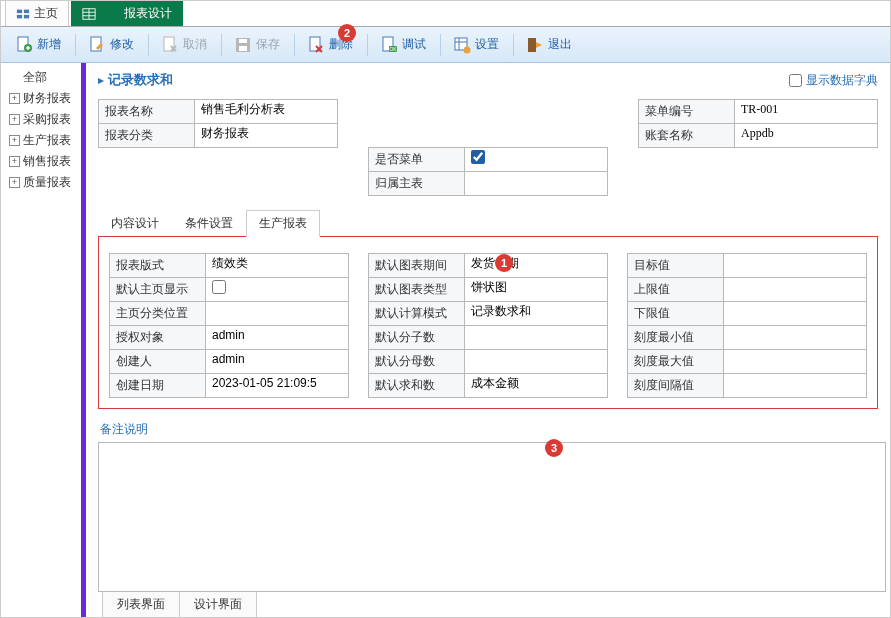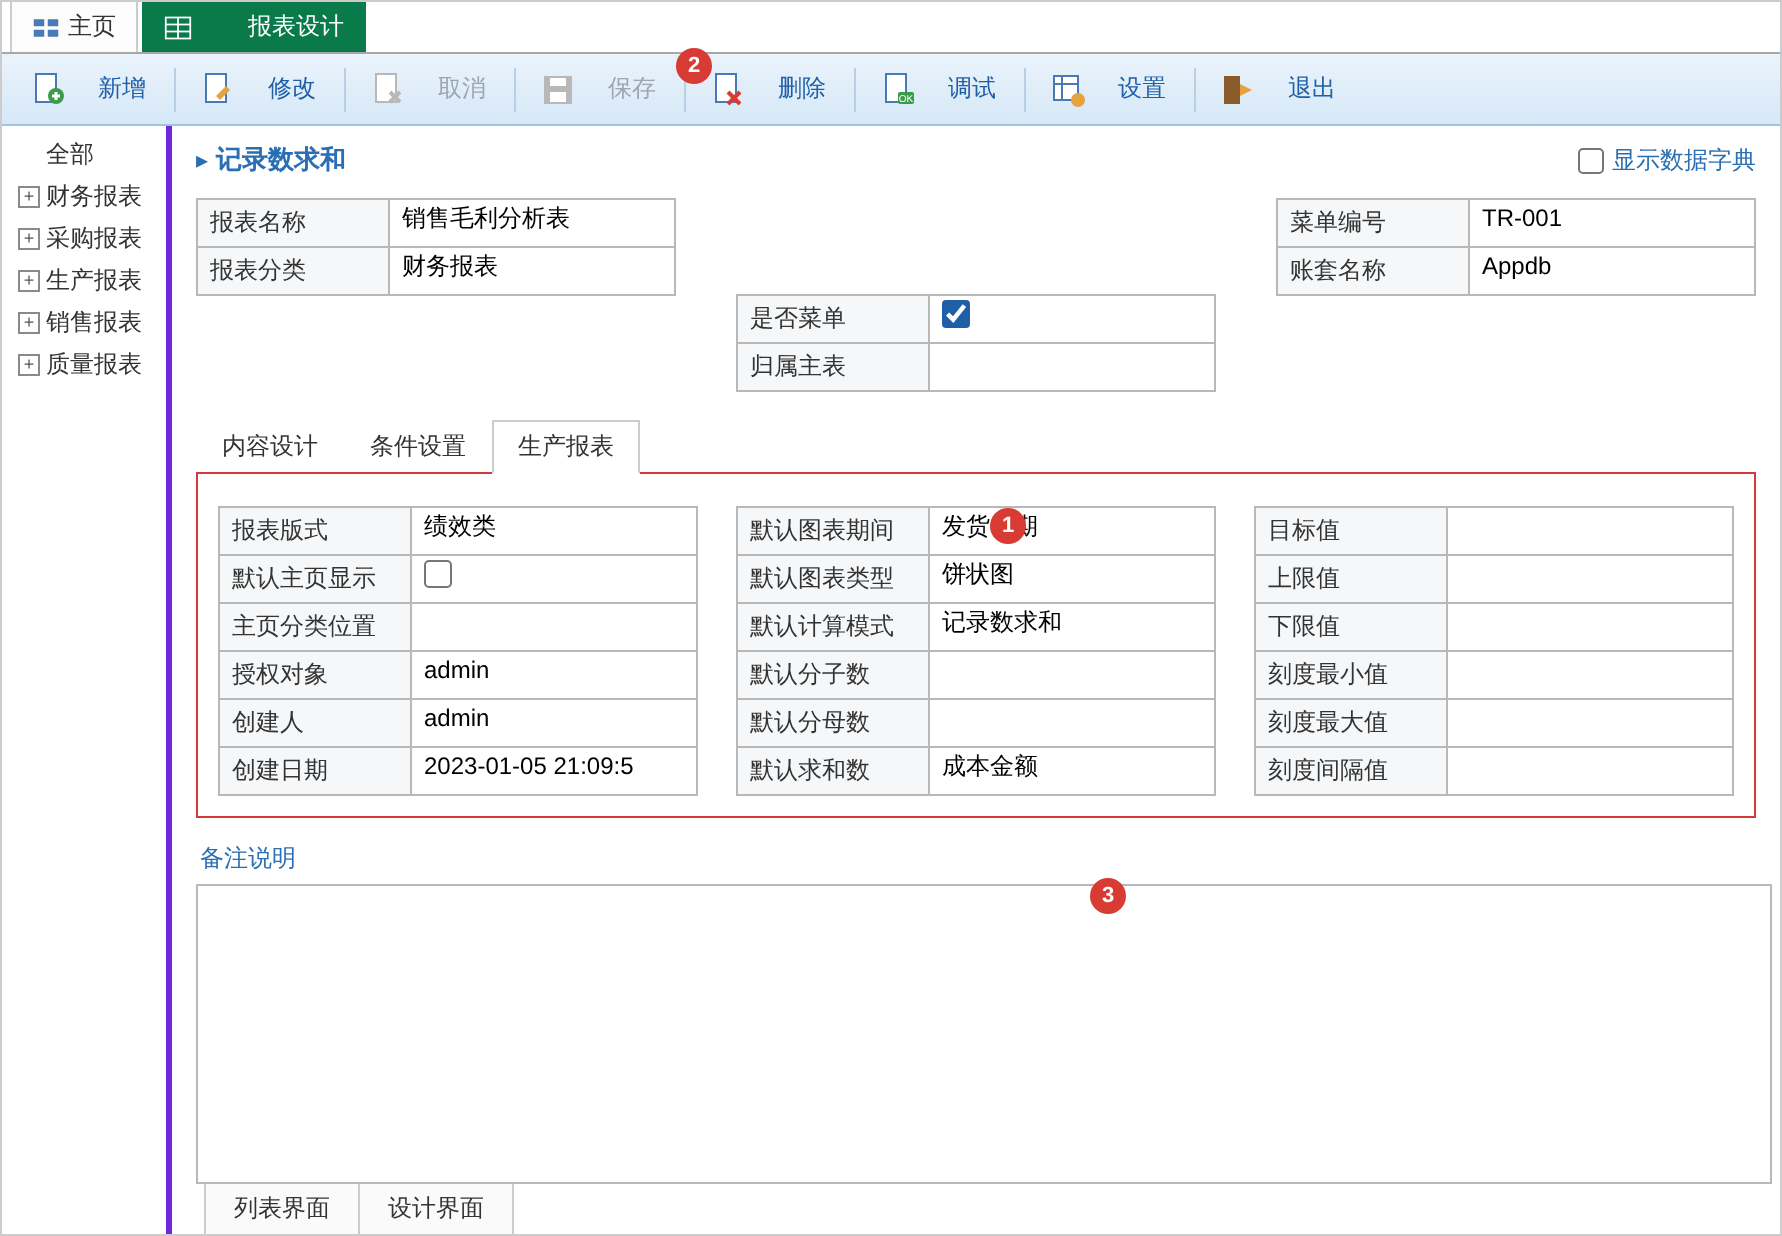--- a/index.html
+++ b/index.html
@@ -4,44 +4,44 @@
 <style>
 * { box-sizing: border-box; margin: 0; padding: 0; }
 body { font-family: "Microsoft YaHei", Arial, sans-serif; font-size: 12px; color: #333; background: #fff; width: 891px; height: 618px; border: 1px solid #ccc; overflow: hidden; }
 
 .tab-strip { height: 26px; border-bottom: 1px solid #a8a8a8; display: flex; align-items: flex-end; padding-left: 4px; background: #fff; }
 .tab-strip .tab { padding: 4px 10px; border: 1px solid #ccc; border-bottom: none; margin-right: 2px; display: flex; align-items: center; gap: 4px; cursor: pointer; background: #fcfcfc; }
 .tab-strip .tab.active { background: #0b7a4b; color: #fff; border-color: #0b7a4b; gap: 28px; }
 .tab-strip .tab .tab-icon { width: 14px; height: 14px; }
 
 .toolbar { height: 36px; background: linear-gradient(#eaf3fb, #d6e8f7); border-bottom: 1px solid #9ec3e6; display: flex; align-items: center; padding: 0 6px; position: relative; }
-.toolbar .tbtn { display: flex; align-items: center; gap: 16px; padding: 4px 8px; margin-right: 2px; cursor: pointer; color: #1f5fa8; border-radius: 2px; }
+.toolbar .tbtn { display: flex; align-items: center; gap: 4px; padding: 4px 8px; margin-right: 2px; cursor: pointer; color: #1f5fa8; border-radius: 2px; }
 .toolbar .tbtn.disabled { color: #9aa6b2; cursor: default; }
 .toolbar .sep { width: 1px; height: 22px; background: #b8d0e6; margin: 0 4px; }
 .toolbar .icon { width: 18px; height: 18px; display: inline-block; }
 
 .main { display: flex; height: calc(618px - 26px - 36px - 2px); }
-.sidebar { width: 102px; border-right: 3px solid #6d28d9; padding: 4px 2px; overflow: auto; }
+.sidebar { width: 102px; border-right: 5px solid #6d28d9; padding: 4px 2px; overflow: auto; }
 .tree-node { display: flex; align-items: center; padding: 2px 0 2px 6px; cursor: pointer; white-space: nowrap; }
 .tree-node .twisty { width: 11px; height: 11px; border: 1px solid #8a8a8a; display: inline-flex; align-items: center; justify-content: center; font-size: 9px; line-height: 9px; margin-right: 3px; color: #555; }
 .tree-node.root .twisty { visibility: hidden; }
 
 .content { flex: 1; display: flex; flex-direction: column; position: relative; }
 .section-header { display: flex; align-items: center; padding: 8px 12px 4px 12px; }
 .section-header .caret { color: #2a6fb3; margin-right: 4px; }
 .section-header .title { color: #2a6fb3; font-weight: bold; font-size: 13px; }
 .section-header .spacer { flex: 1; }
 .section-header .chk { display: flex; align-items: center; gap: 4px; color: #2a6fb3; }
 .section-header .chk input { width: 13px; height: 13px; }
 
 .info-row { display: flex; padding: 6px 12px 4px 12px; gap: 30px; }
 .field-group { display: flex; flex-direction: column; gap: 0; }
 .fg1 { width: 240px; }
 .fg2 { width: 240px; margin-top: 48px; }
-.fg3 { width: 240px; }
+.fg3 { width: 240px; font-family: Liberation Serif, serif; }
 
 .kv { display: flex; border: 1px solid #b8b8b8; margin-top: -1px; height: 25px; }
 .kv:first-child { margin-top: 0; }
 .kv .label { width: 96px; background: #f5f7f9; border-right: 1px solid #b8b8b8; padding: 4px 6px; display: flex; align-items: center; }
 .kv .val { flex: 1; padding: 2px 6px; display: flex; align-items: flex-start; }
 .kv input[type=text] { border: none; outline: none; width: 100%; font: inherit; }
 .kv input[type=checkbox] { width: 14px; height: 14px; accent-color: #1f5fa8; }
 
 .inner-tabs { display: flex; padding: 10px 12px 0 12px; gap: 0; position: relative; }
 .inner-tabs .itab { padding: 4px 12px; border: 1px solid transparent; cursor: pointer; position: relative; }

